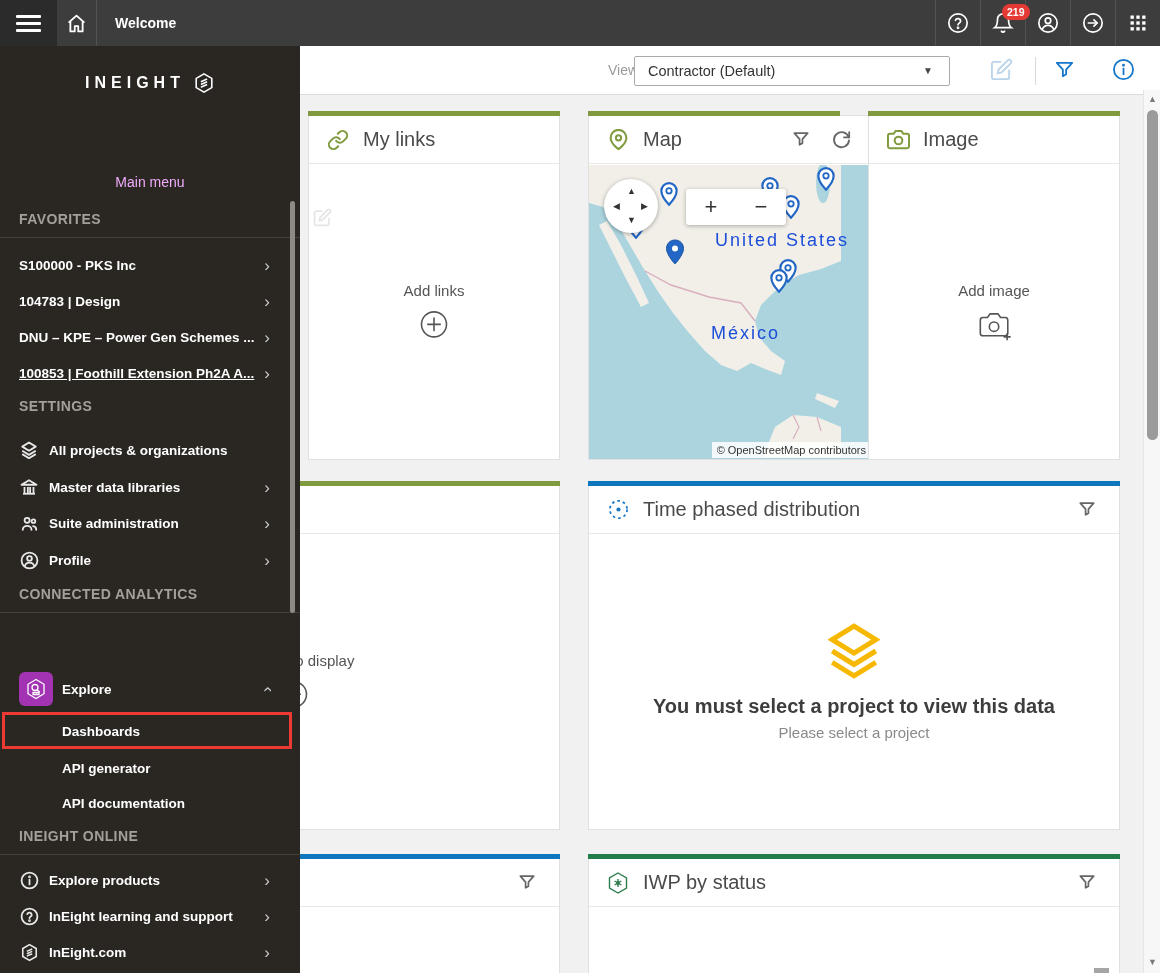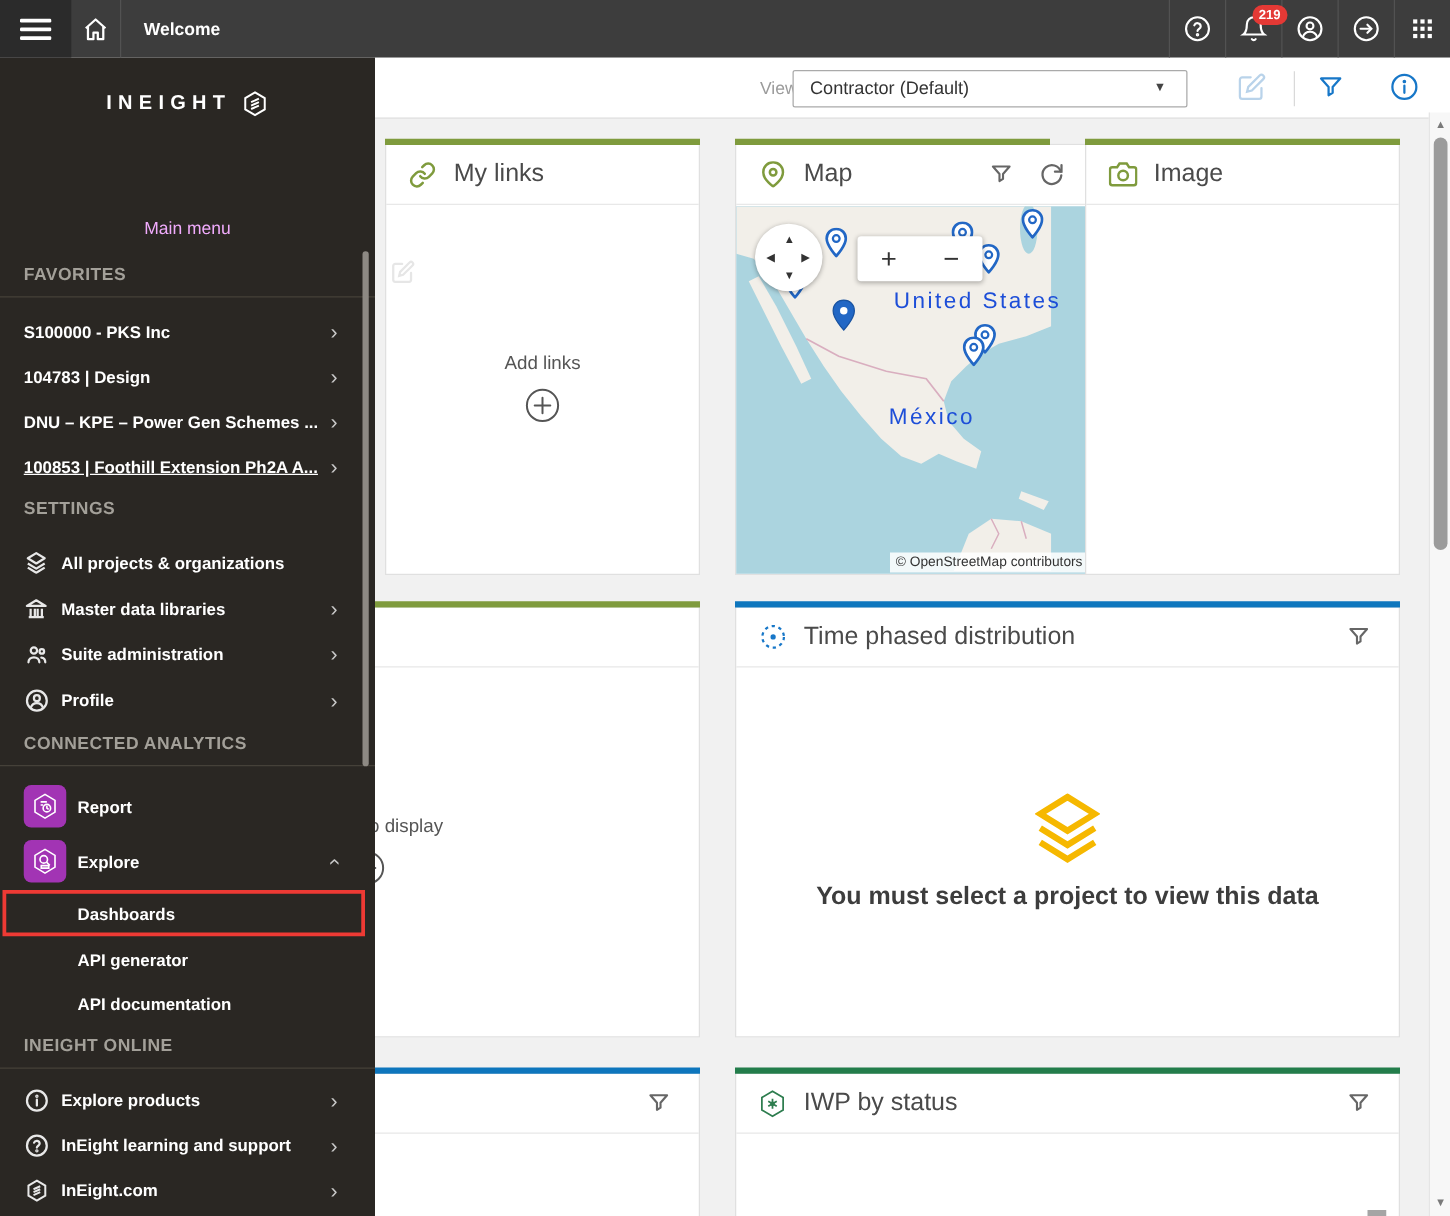--- a/index.html
+++ b/index.html
@@ -201,20 +201,33 @@
       <div class="w-top" style="width: 252px; background-color: rgb(127, 155, 61);"></div>
       <div class="w-head">
         <span class="w-icon">
           <svg class="ic" width="23" height="23" viewBox="0 0 24 24" fill="none" stroke="#7f9b3d" stroke-width="2">
               <path d="M23 19a2 2 0 0 1-2 2H3a2 2 0 0 1-2-2V8a2 2 0 0 1 2-2h4l2-3h6l2 3h4a2 2 0 0 1 2 2z"></path>
               <circle cx="12" cy="13" r="4"></circle>
             </svg>
         </span>
         <span class="w-title">Image</span>
       </div>
+      <div class="w-body">
+        <div class="empty-box">
+          <div>Add image</div>
+          <div class="plus">
+            <svg class="ic" width="34" height="32" viewBox="0 0 26 24" fill="none" stroke="#555" stroke-width="1.6" stroke-linecap="round">
+                <path d="M22 18a2 2 0 0 1-2 2H3a2 2 0 0 1-2-2V8a2 2 0 0 1 2-2h3.5l2-2.8h6L16.5 6H20a2 2 0 0 1 2 2z"></path>
+                <circle cx="11.5" cy="13" r="3.6"></circle>
+                <line x1="21.5" y1="18.5" x2="21.5" y2="23"></line>
+                <line x1="19.2" y1="20.8" x2="23.8" y2="20.8"></line>
+              </svg>
+          </div>
+        </div>
+      </div>
     </div>
 
     <div class="widget" style="left:28px; top:390px; width:532px; height:345px;">
       <div class="w-top" style="width: 532px; background-color: rgb(127, 155, 61);"></div>
       <div class="w-head"></div>
       <div class="w-body">
         <div class="empty-box">
           <div>No links to display</div>
           <div class="plus">
             <svg class="ic" width="30" height="30" viewBox="0 0 24 24" fill="none" stroke="#555" stroke-width="1.6" stroke-linecap="round">
@@ -244,20 +257,21 @@
         </span>
       </div>
       <div class="w-body">
         <div class="msg-box">
           <svg class="ic" width="52" height="56" viewBox="0 0 48 54" style="margin:0 auto;" fill="none" stroke="#f6b800" stroke-width="5" stroke-linejoin="miter">
             <path d="M24 3 L45 16 24 29 3 16 Z"></path>
             <path d="M3 27 L24 40 45 27"></path>
             <path d="M3 38 L24 51 45 38"></path>
           </svg>
           <div class="msg-title">You must select a project to view this data</div>
+          <div class="msg-sub">Please select a project</div>
         </div>
       </div>
     </div>
 
     <div class="widget" style="left:28px; top:763px; width:532px; height:150px;">
       <div class="w-top" style="width: 532px; background-color: rgb(14, 118, 189);"></div>
       <div class="w-head">
         <span class="w-act" style="right:20px;">
           <svg class="ic" width="20" height="20" viewBox="0 0 24 24" fill="none" stroke="#666" stroke-width="1.7" stroke-linejoin="round">
               <path d="M4 5h16l-6.3 7.2V17l-3.4 2v-6.8z"></path>
@@ -404,31 +418,20 @@
             <circle cx="12" cy="9.5" r="3"></circle>
             <path d="M5.8 19.2c1-3 3.3-4.6 6.2-4.6s5.2 1.6 6.2 4.6"></path>
           </svg>
         </span>
       <span class="lbl">Profile</span>
         <span class="chev">›</span>
     </div>
 
     <div class="sb-header" style="top:540px;">CONNECTED ANALYTICS</div>
     <div class="sb-divider" style="top:566px;"></div>
-    <div class="sb-item ca-item" style="top:578px; height:42px;">
-      <span class="app-ic" style="top: 4px; background-color: rgb(162, 52, 180);">
-        <svg class="ic" width="24" height="24" viewBox="0 0 24 24" fill="none" stroke="#fff" stroke-width="1.3">
-            <path d="M12 2.5l8 4.8v9.4l-8 4.8-8-4.8V7.3z"></path>
-            <circle cx="13.5" cy="13.5" r="3"></circle>
-            <path d="M13.5 11.5v2l1.4 1"></path>
-            <path d="M8.5 8.5h5M8.5 11h2"></path>
-          </svg>
-      </span>
-      <span class="lbl">Report</span>
-    </div>
     <div class="sb-item ca-item" style="top:622px; height:42px;">
       <span class="app-ic" style="top: 4px; background-color: rgb(162, 52, 180);">
         <svg class="ic" width="24" height="24" viewBox="0 0 24 24" fill="none" stroke="#fff" stroke-width="1.3">
             <path d="M12 2.5l8 4.8v9.4l-8 4.8-8-4.8V7.3z"></path>
             <circle cx="11" cy="10.5" r="3"></circle>
             <path d="M13.2 12.7l2.6 2.6"></path>
             <path d="M9 15.5h6v2H9z"></path>
           </svg>
       </span>
       <span class="lbl">Explore</span>

